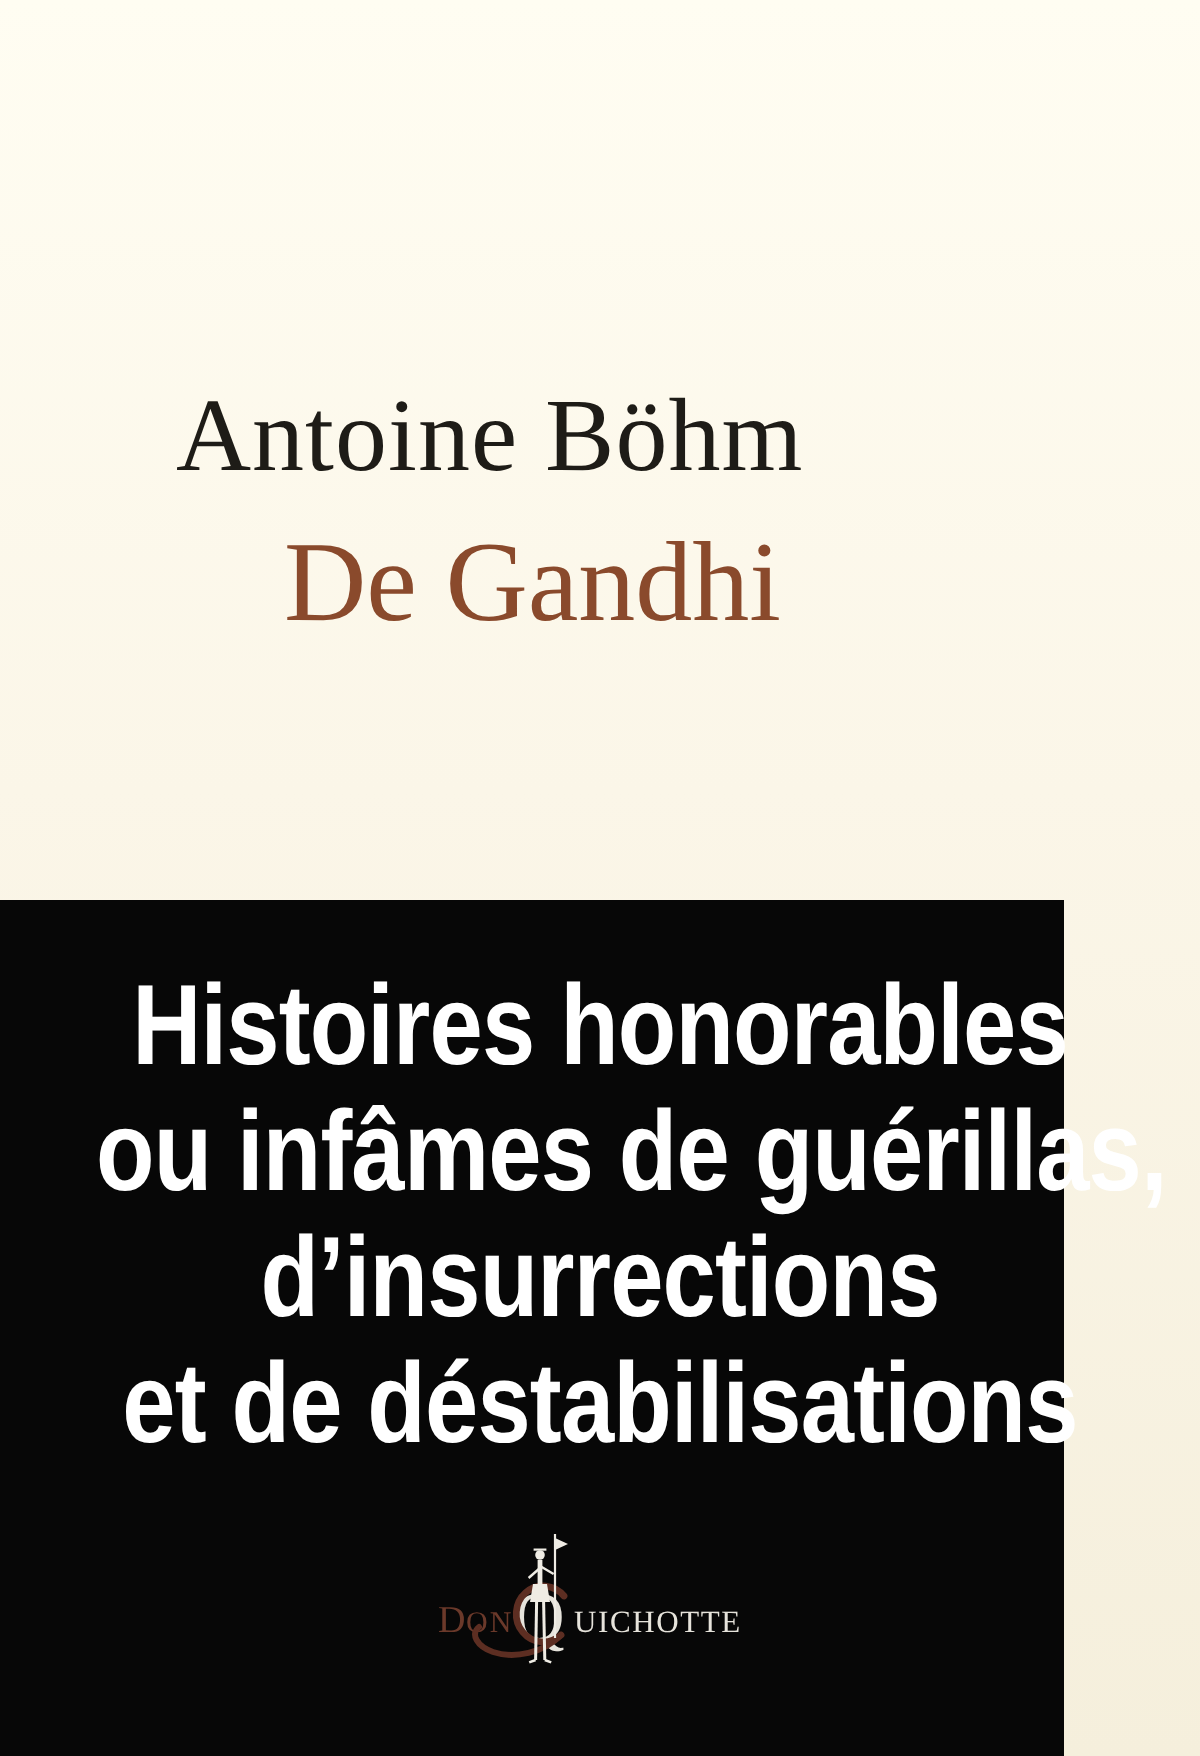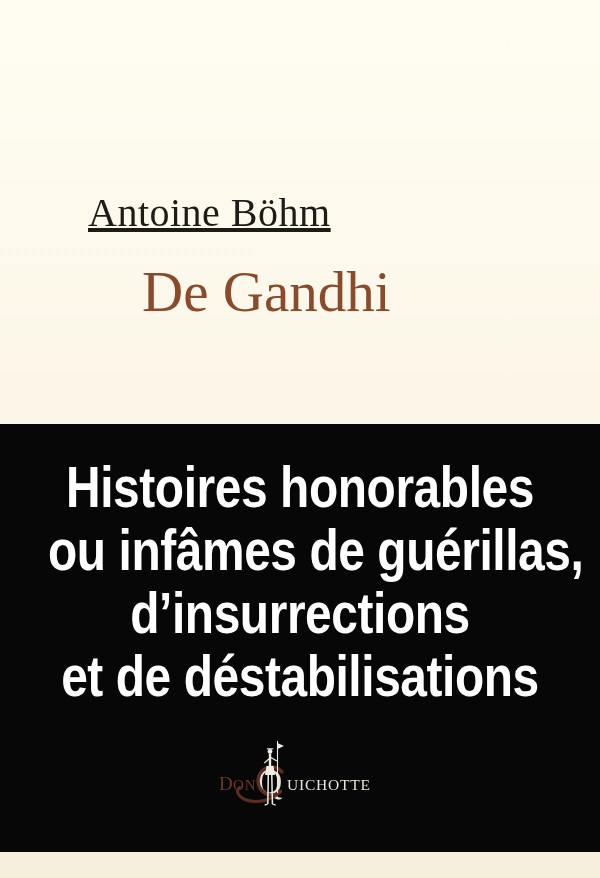--- a/index.html
+++ b/index.html
@@ -12,43 +12,42 @@
     margin: 0 auto;
     overflow: hidden;
     background: linear-gradient(180deg, #fffdf2 0%, #fbf6e8 45%, #f5efdc 100%);
     font-family: "Liberation Serif", "DejaVu Serif", serif;
   }
 
   .author {
     position: absolute;
     left: 88px;
     top: 193px;
-    font-size: 40px;
+    font-size: 52px;
     line-height: 1;
     color: #1e1c17;
     letter-spacing: 0.5px;
     white-space: nowrap;
-    text-decoration: underline;
   }
 
   .title-block {
     position: absolute;
     left: 142px;
     top: 262px;
     font-size: 57px;
     line-height: 60px;
     color: #8a4a2c;
     white-space: nowrap;
   }
 
   .banner {
     position: absolute;
     left: 0;
-    top: 424px;
-    width: 600px;
+    top: 450px;
+    width: 532px;
     height: 428px;
     background: #070707;
   }
 
   .banner-lines {
     position: absolute;
     left: 0;
     top: 32px;
     width: 600px;
     text-align: center;

